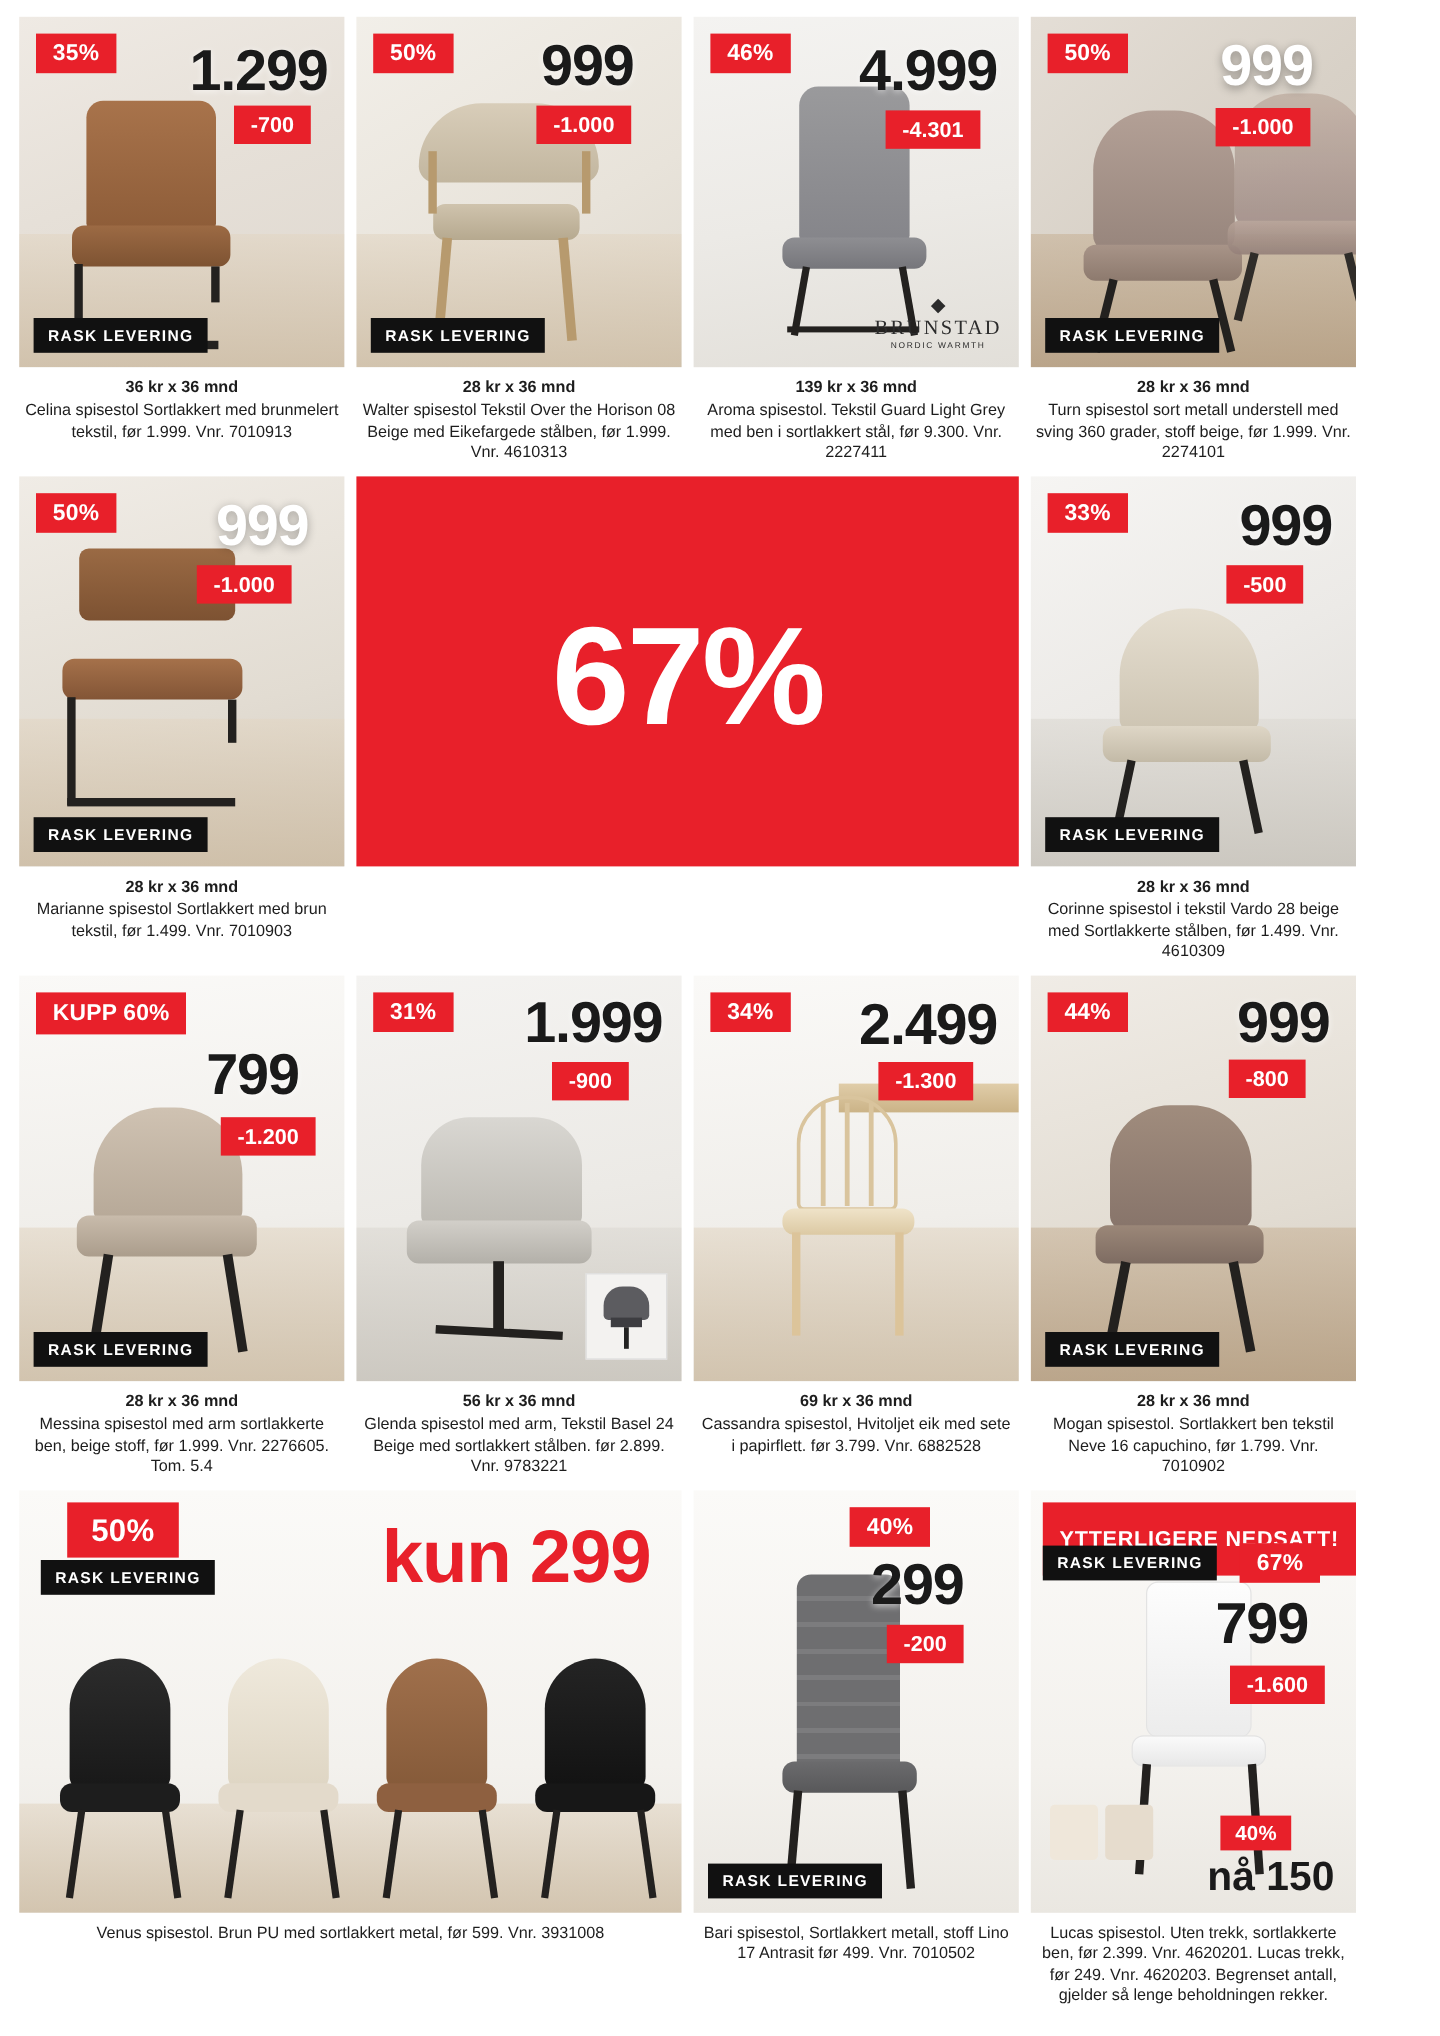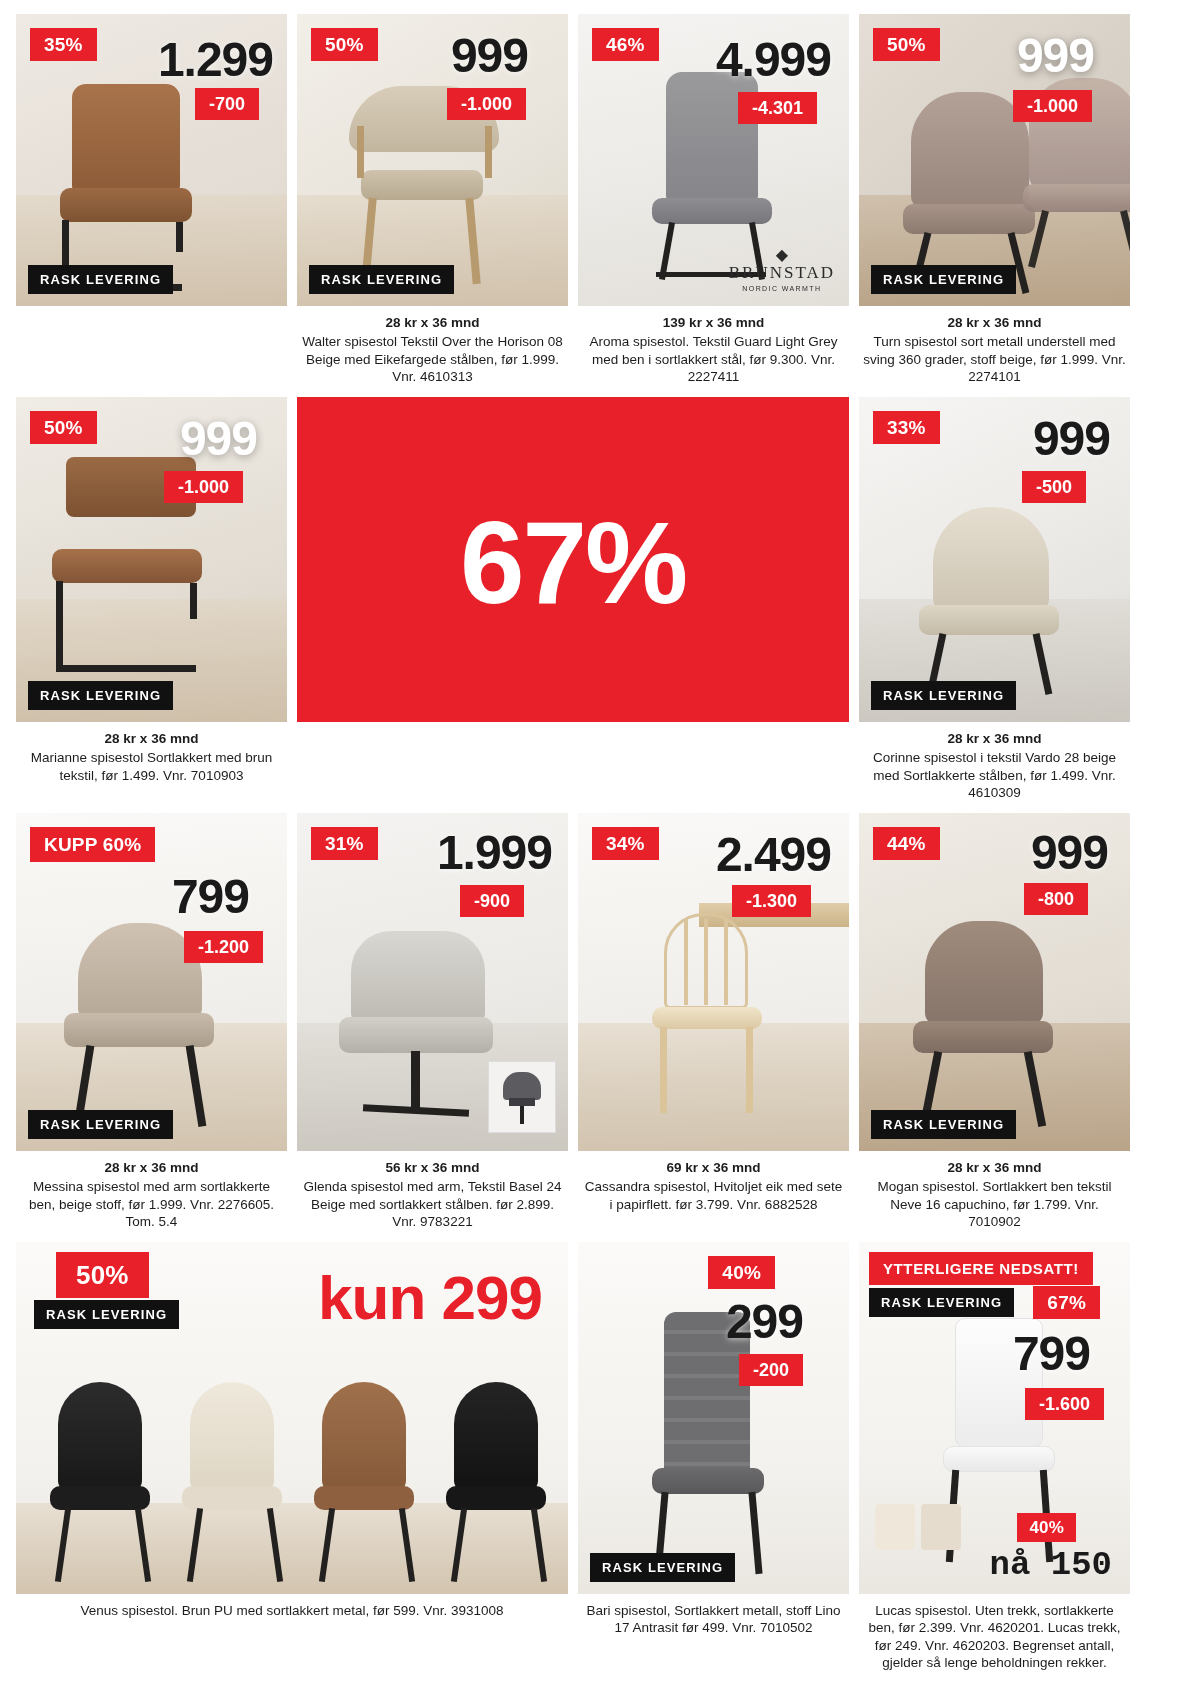--- a/index.html
+++ b/index.html
@@ -76,22 +76,22 @@
   }
   .tag-rask {
     position: absolute; left: 12px; bottom: 12px;
     background: #111; color: #fff;
     font-size: 13px; font-weight: 700; letter-spacing: 1.1px;
     padding: 7px 12px;
   }
   .tag-extra {
     position: absolute; left: 10px; top: 10px;
     background: #e8202a; color: #fff;
-    font-size: 15px; font-weight: 700; letter-spacing: .6px;
-    padding: 8px 14px;
+    font-size: 18px; font-weight: 700; letter-spacing: .6px;
+    padding: 20px 14px;
   }
 
   .caption {
     padding: 8px 4px 0;
     text-align: center;
     font-size: 13.5px;
     line-height: 1.28;
     color: #1d1d1d;
   }
   .caption .mnd { font-weight: 700; display: block; margin-bottom: 2px; font-size: 13.5px; }
@@ -110,21 +110,21 @@
     font-size: 116px; font-weight: 700; line-height: 1; margin-top: 6px; letter-spacing: -2px;
   }
 
   
   .kun {
     position: absolute; right: 26px; top: 20px;
     font-size: 62px; font-weight: 700; color: #e8202a; letter-spacing: -1px;
   }
   .na150 {
     position: absolute; right: 18px; bottom: 10px;
-    font-size: 34px; font-weight: 700; color: #1a1a1a; font-family: Liberation Mono, monospace;
+    font-size: 34px; font-weight: 700; color: #1a1a1a;
   }
 
   .brunstad {
     position: absolute; right: 14px; bottom: 14px;
     text-align: center; color: #2b2b2b;
   }
   .brunstad .bn { font-family: "Liberation Serif", serif; font-size: 17px; letter-spacing: 2px; }
   .brunstad .bs { font-size: 7px; letter-spacing: 1.4px; margin-top: 2px; }
 </style>
 </head>
@@ -141,20 +141,24 @@
           <div class="back" style="left:18px;top:0;width:108px;height:110px;background:linear-gradient(180deg,#a8734b,#8d5c38);"></div>
           <div class="seat" style="left:6px;top:104px;width:132px;height:34px;background:linear-gradient(180deg,#9c6a44,#7e5332);"></div>
           <div class="leg" style="left:8px;top:136px;width:7px;height:70px;"></div>
           <div class="leg" style="left:8px;top:200px;width:120px;height:7px;"></div>
           <div class="leg" style="left:122px;top:138px;width:7px;height:30px;"></div>
         </div>
         <div class="tag-pct" style="left:14px;top:14px;">35%</div>
         <div class="price" style="right:14px;top:22px;">1.299</div>
         <div class="tag-minus" style="right:28px;top:74px;">-700</div>
         <div class="tag-rask">RASK LEVERING</div>
+      </div>
+      <div class="caption">
+        <span class="mnd">36 kr x 36 mnd</span>
+        <span>Celina spisestol Sortlakkert med brunmelert  tekstil, før 1.999. Vnr. 7010913</span>
       </div>
     </div>
 
     <div class="cell w1">
       <div class="photo h1 bg-room-b">
         <div class="floor light"></div>
         <div class="chair" style="left:42px;top:72px;width:170px;height:200px;">
           <div class="back" style="left:10px;top:0;width:150px;height:66px;background:linear-gradient(180deg,#d8cdb9,#c2b69f);border-radius:70px 70px 18px 18px;"></div>
           <div class="seat" style="left:22px;top:84px;width:122px;height:30px;background:linear-gradient(180deg,#cfc3ad,#b6a98f);"></div>
           <div class="leg" style="left:26px;top:112px;width:8px;height:86px;background:#b79a6e;transform:rotate(5deg);"></div>

